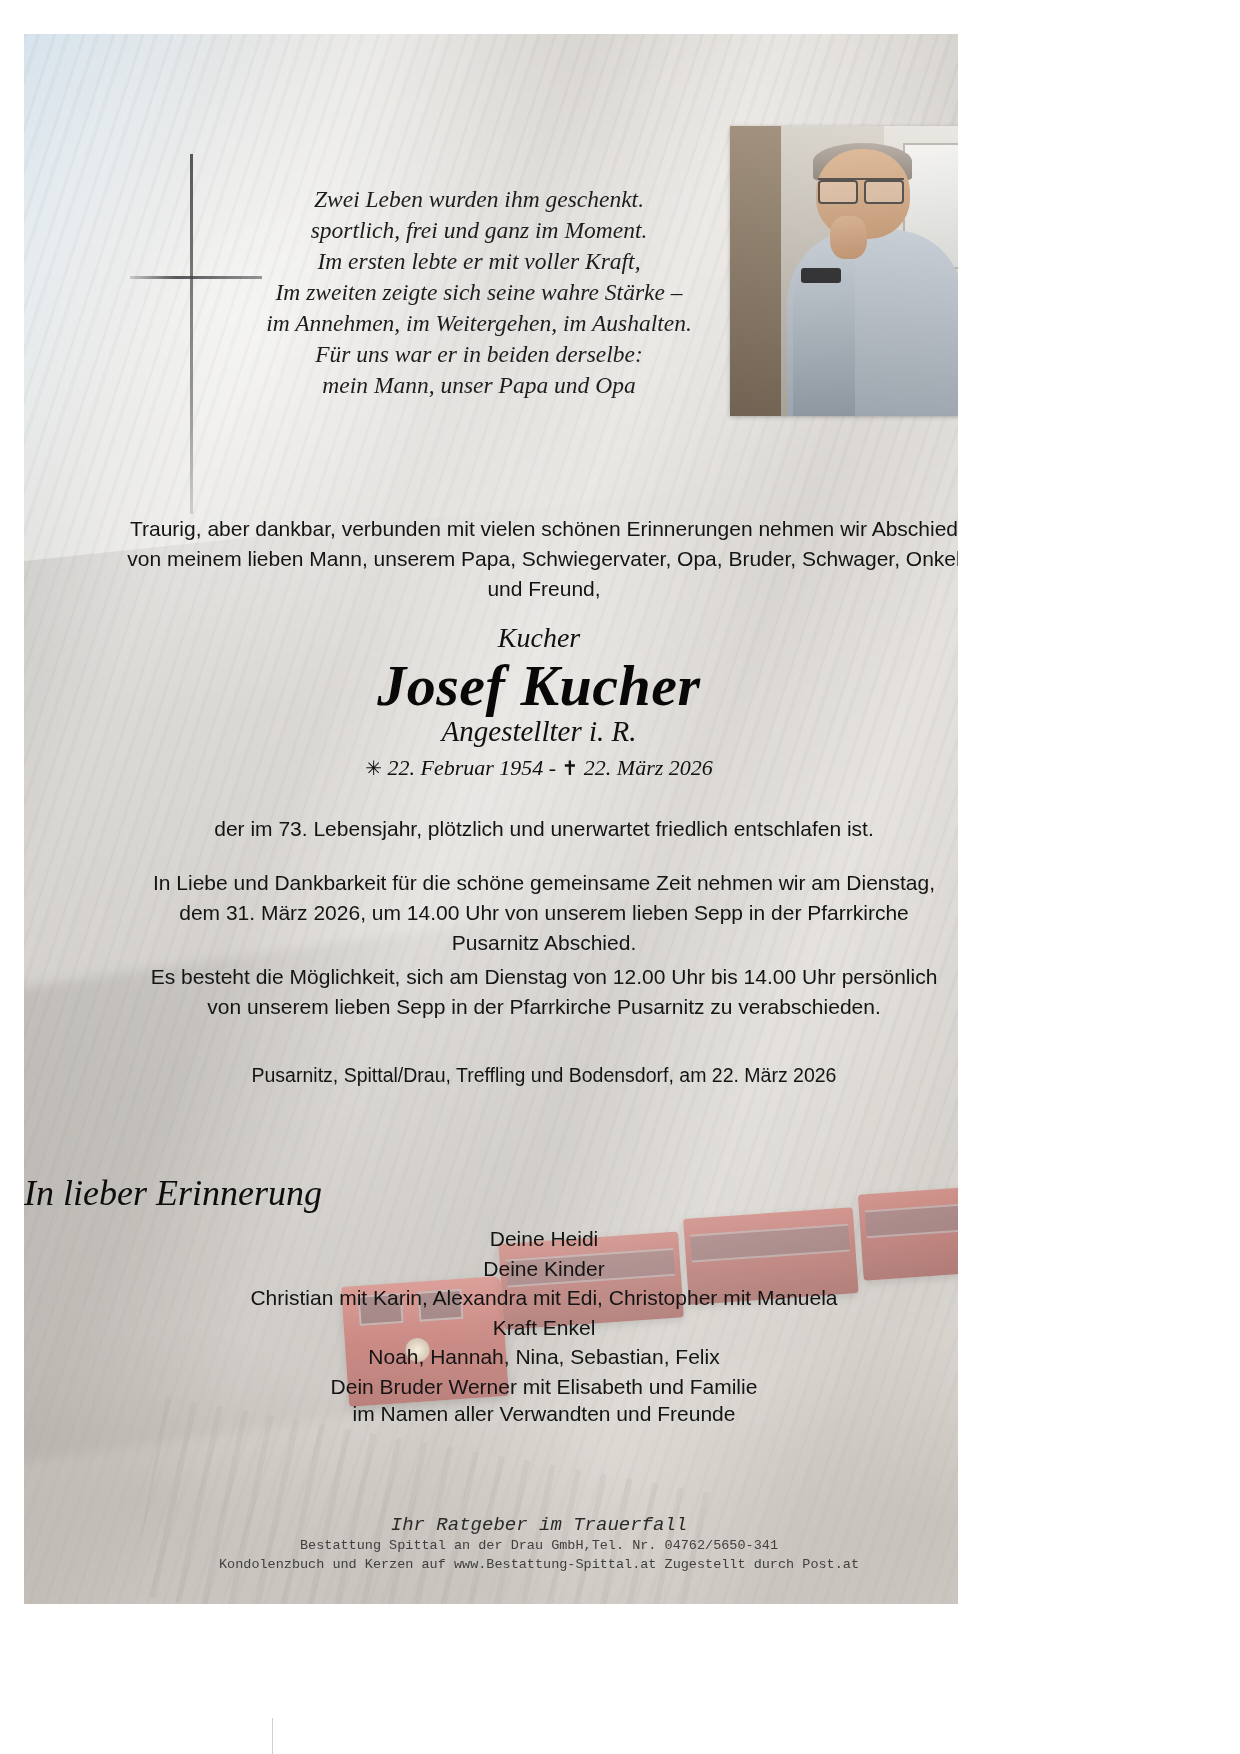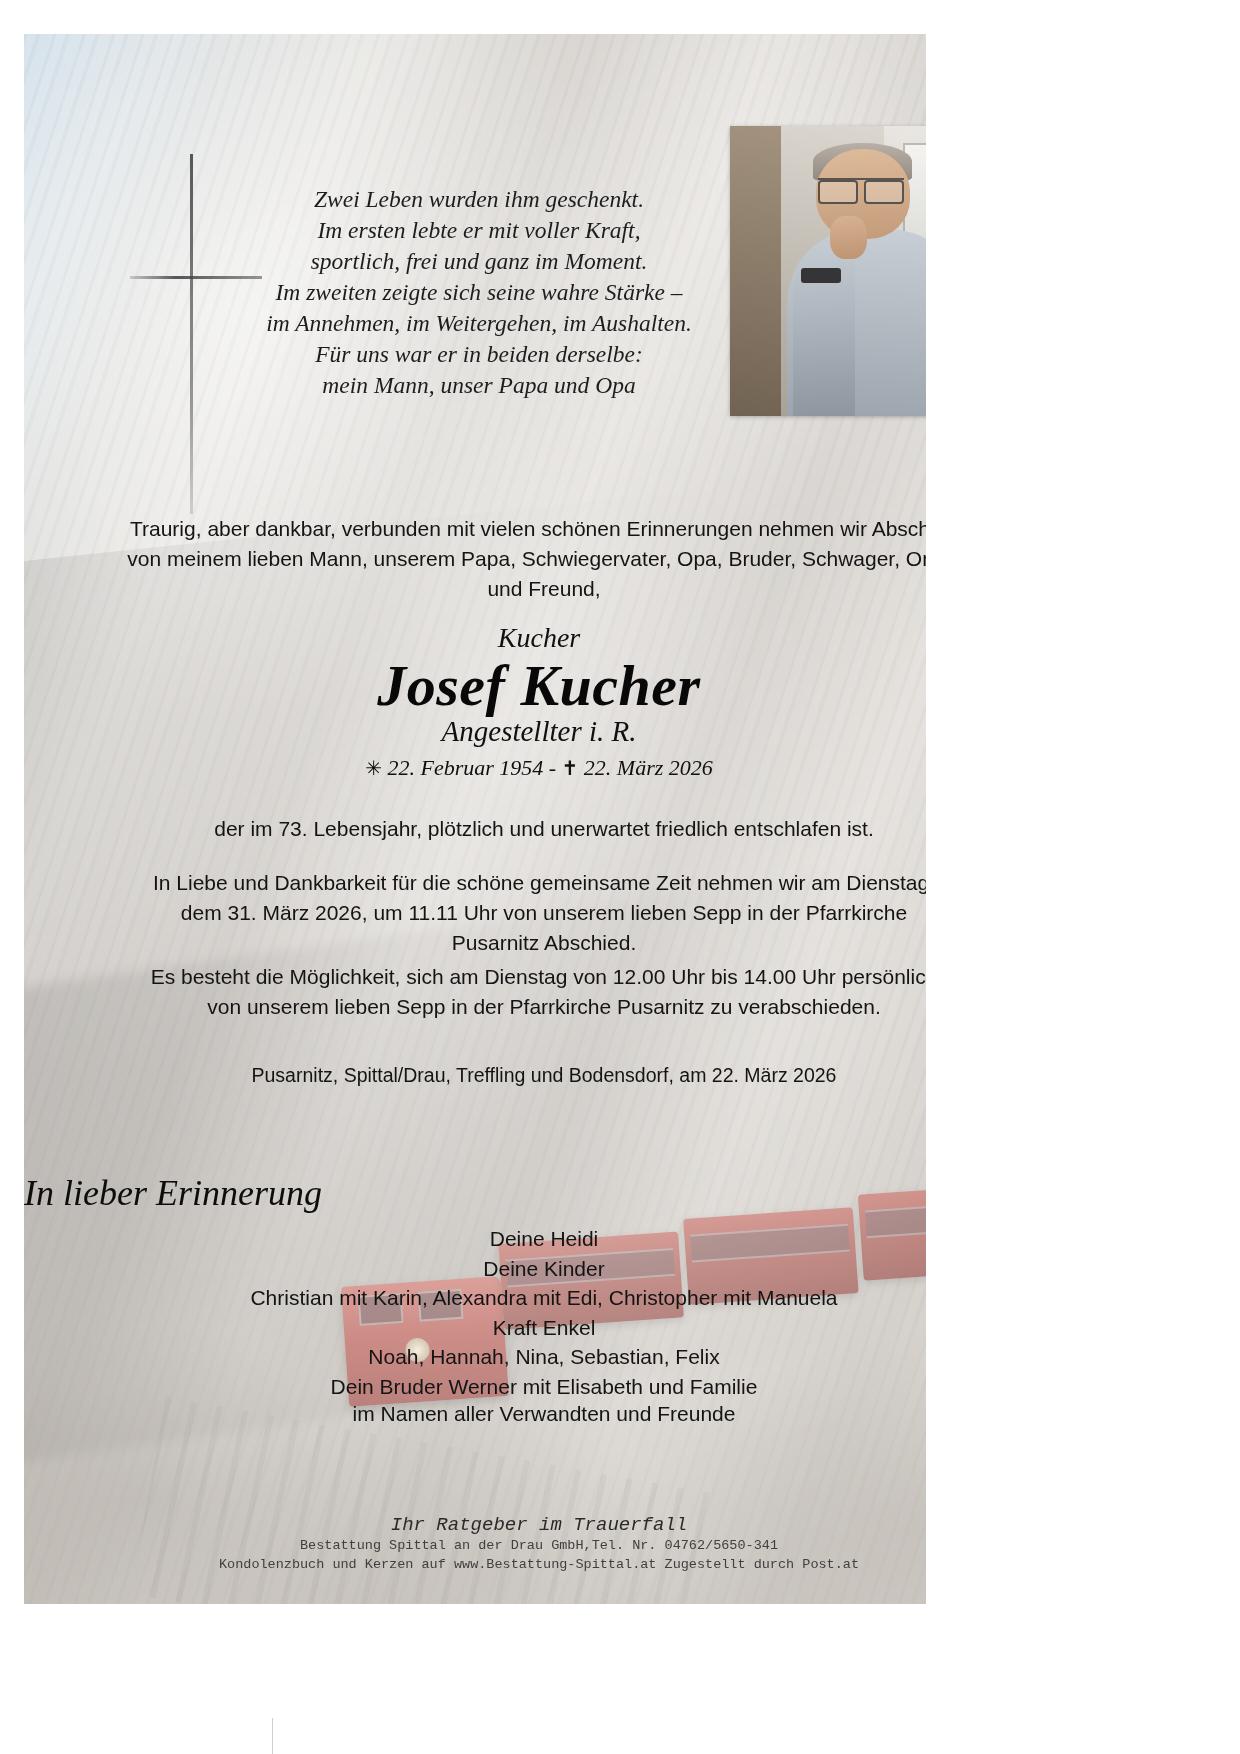--- a/index.html
+++ b/index.html
@@ -13,20 +13,21 @@
     font-family: "Liberation Sans", sans-serif;
     overflow: hidden;
   }
 
   .page {
     position: relative;
     width: 1112px;
     height: 1754px;
     background: #f2f0ee;
     overflow: hidden;
+    padding-left: 32px;
   }
 
   
   .card {
     position: absolute;
     left: 24px;
     top: 34px;
     width: 1030px;
     height: 1570px;
     overflow: hidden;
@@ -541,22 +542,22 @@
       <div class="head"></div>
       <div class="glasses"></div>
       <div class="hand"></div>
       <div class="shade"></div>
     </div>
 
     <div class="content">
 
       <div class="poem">
         <div>Zwei Leben wurden ihm geschenkt.</div>
+        <div>sportlich, frei und ganz im Moment.</div>
         <div>Im ersten lebte er mit voller Kraft,</div>
-        <div>sportlich, frei und ganz im Moment.</div>
         <div>Im zweiten zeigte sich seine wahre Stärke –</div>
         <div>im Annehmen, im Weitergehen, im Aushalten.</div>
         <div>Für uns war er in beiden derselbe:</div>
         <div>mein Mann, unser Papa und Opa</div>
       </div>
 
       <div class="intro">Traurig, aber dankbar, verbunden mit vielen schönen Erinnerungen nehmen wir Abschied von meinem lieben Mann, unserem Papa, Schwiegervater, Opa, Bruder, Schwager, Onkel und Freund,</div>
 
       <div class="herr">Kucher</div>
       <div class="name">Josef Kucher</div>
@@ -564,21 +565,21 @@
 
       <div class="dates">
         <span class="sym">✳</span>
         <span>22. Februar 1954</span>
         <span>-</span>
         <span class="sym">✝</span>
         <span>22. März 2026</span>
       </div>
 
       <div class="para p1">der im 73. Lebensjahr, plötzlich und unerwartet friedlich entschlafen ist.</div>
-      <div class="para p2">In Liebe und Dankbarkeit für die schöne gemeinsame Zeit nehmen wir am Dienstag, dem 31. März 2026, um 11.11 Uhr von unserem lieben Sepp in der Pfarrkirche Pusarnitz Abschied.</div>
+      <div class="para p2">In Liebe und Dankbarkeit für die schöne gemeinsame Zeit nehmen wir am Dienstag, dem 31. März 2026, um 14.00 Uhr von unserem lieben Sepp in der Pfarrkirche Pusarnitz Abschied.</div>
       <div class="para p3">Es besteht die Möglichkeit, sich am Dienstag von 12.00 Uhr bis 14.00 Uhr persönlich von unserem lieben Sepp in der Pfarrkirche Pusarnitz zu verabschieden.</div>
       <div class="para p4">Pusarnitz, Spittal/Drau, Treffling und Bodensdorf, am 22. März 2026</div>
 
       <div class="memory">In lieber Erinnerung</div>
 
       <div class="family">
         <div>Deine Heidi</div>
         <div>Deine Kinder</div>
         <div>Christian mit Karin, Alexandra mit Edi, Christopher mit Manuela</div>
         <div>Kraft Enkel</div>

